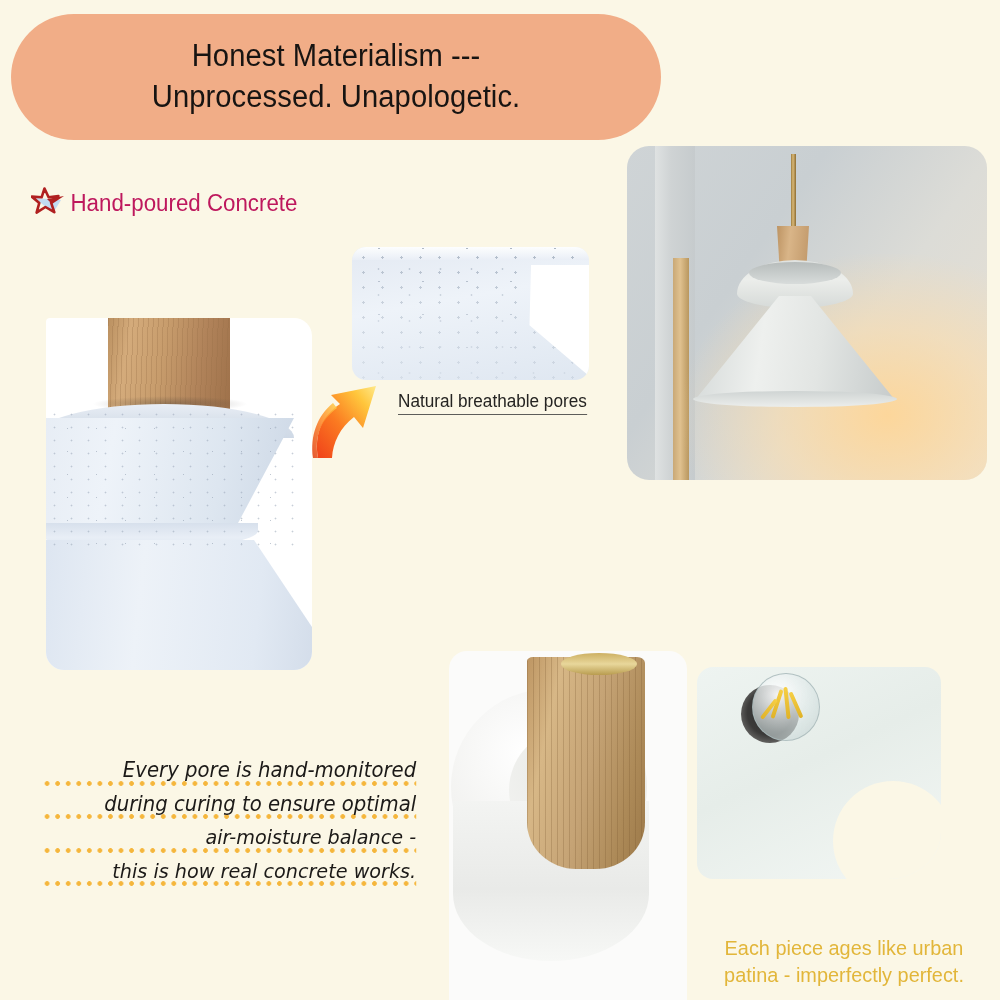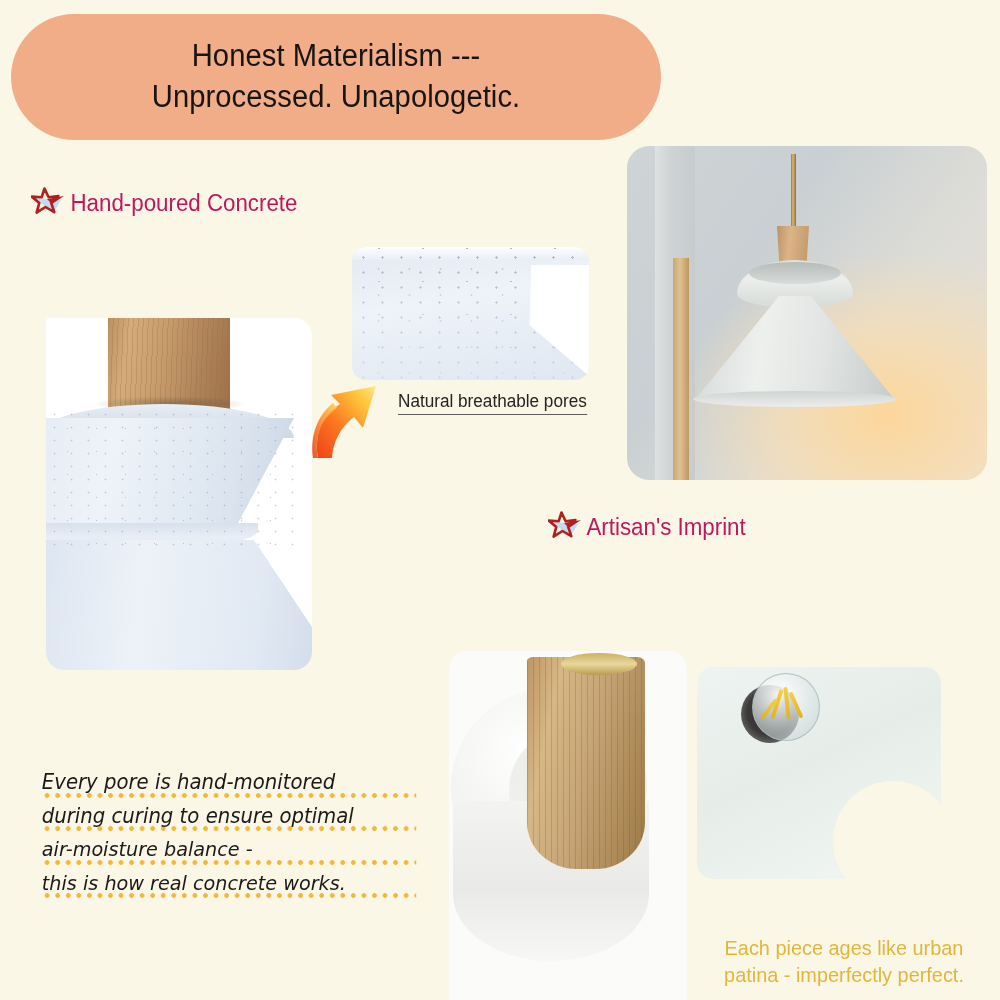--- a/index.html
+++ b/index.html
@@ -247,22 +247,21 @@
   #caption-pores{
     position:absolute;left:398px;top:391px;
     font-size:17.5px;color:#252422;
     border-bottom:1.6px solid #5d5d5a;padding-bottom:2px;
     transform:scaleX(.98);transform-origin:left center;
   }
 
   
   #note-handwritten{
     position:absolute;left:34px;top:760px;width:390px;
-    text-align:left;
-    margin-top:12px;
+    text-align:right;
   }
   #note-handwritten .ln{
     font-family:"DejaVu Sans", sans-serif;
     font-style:italic;
     font-size:20.5px;
     color:#1c1a18;
     line-height:1.06;
     padding-bottom:7px;
     margin-bottom:5px;
     white-space:nowrap;
@@ -350,30 +349,20 @@
           <path d="M16 12 L33 9 L21 17 Z" fill="#B02020"></path>
         </svg>
       </span>
       <span class="htxt">Hand-poured Concrete</span>
     </div>
   </div>
 
   <div id="caption-pores">Natural breathable pores</div>
 
   <div class="feature" id="feature-artisan">
-    <div class="head">
-      <span class="starico">
-        <svg width="34" height="30" viewBox="0 0 34 30">
-          <path d="M30 13 L4 11 L22 26 Z" fill="#BFD9F2" opacity=".95"></path>
-          <path d="M13.5 1.5 L17.6 10.2 L27.4 9.0 L20.1 15.6 L23.3 25.2 L14.4 20.0 L5.6 25.6 L8.3 15.9 L0.8 9.6 L10.6 10.3 Z" fill="none" stroke="#B02020" stroke-width="2.6" stroke-linejoin="round"></path>
-          <path d="M16 12 L33 9 L21 17 Z" fill="#B02020"></path>
-        </svg>
-      </span>
-      <span class="htxt">Artisan's Imprint</span>
-    </div>
   </div>
 
   <div class="card" id="photo-socket">
     <div class="disc"></div>
     <div class="disc-in"></div>
     <div class="skirt"></div>
     <div class="wood"></div>
     <div class="brass"></div>
   </div>
 

